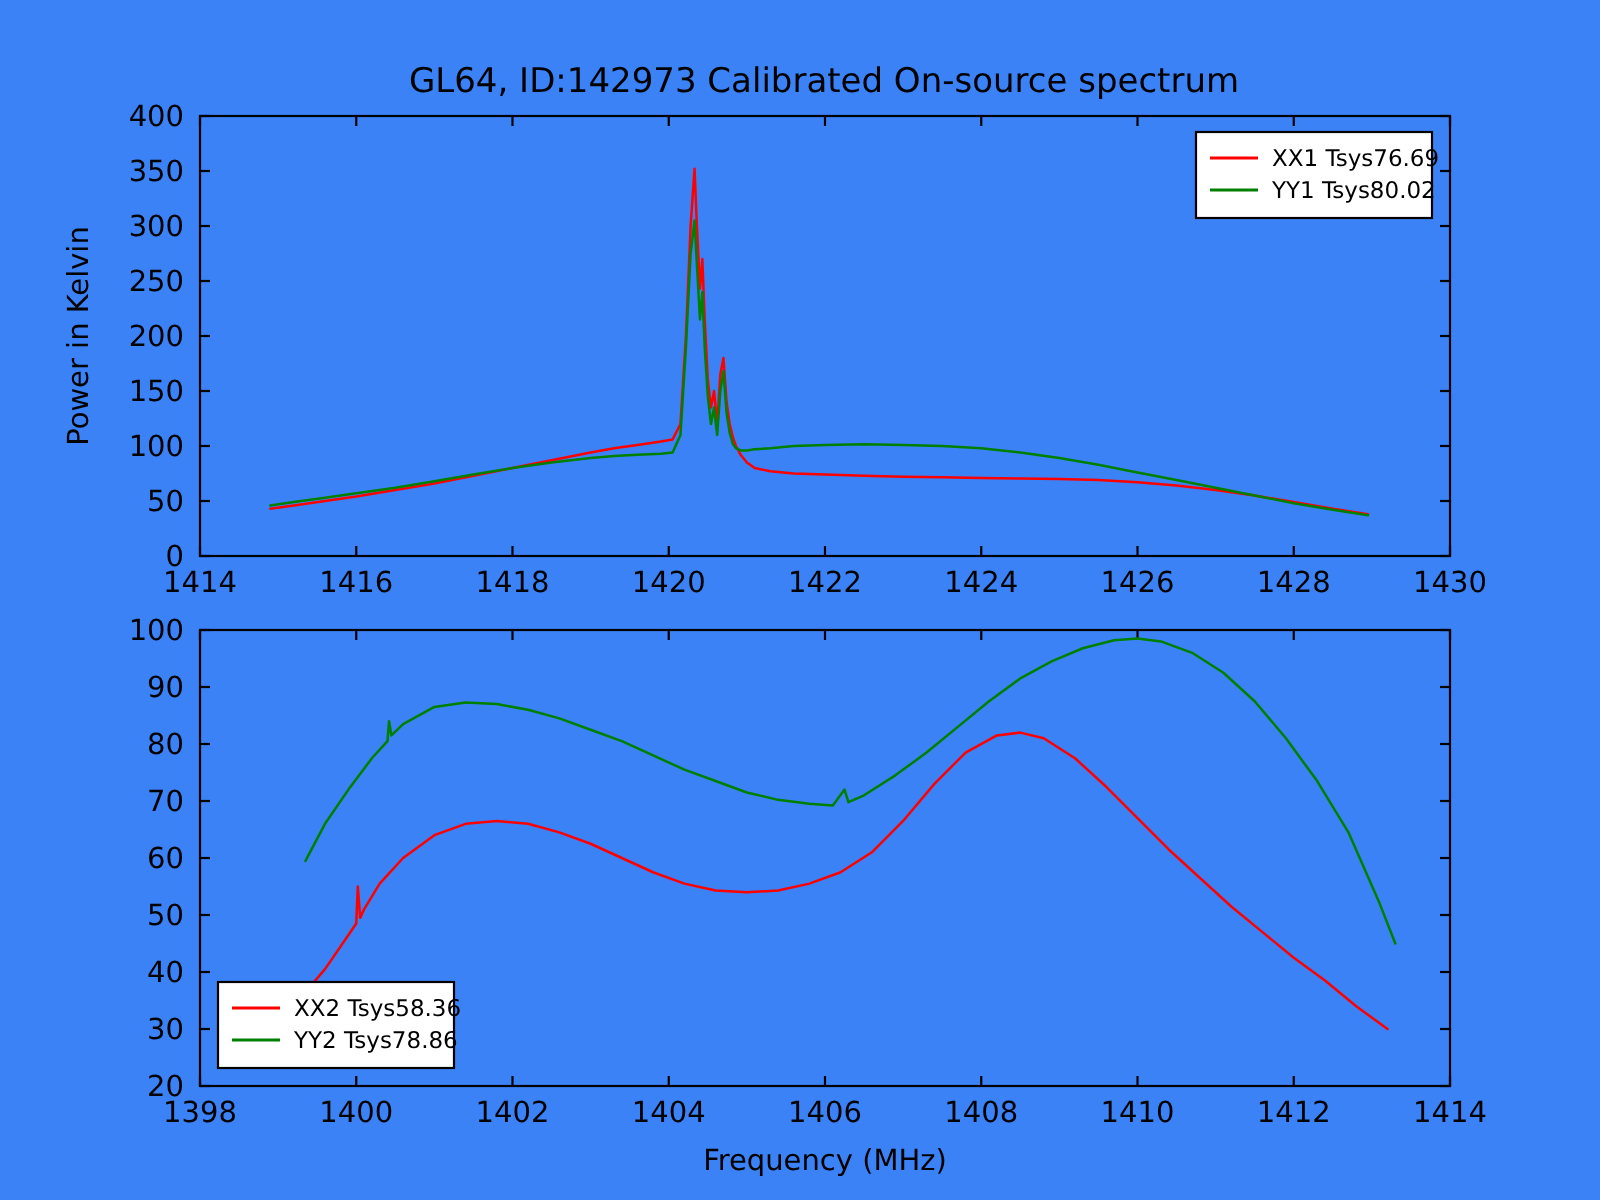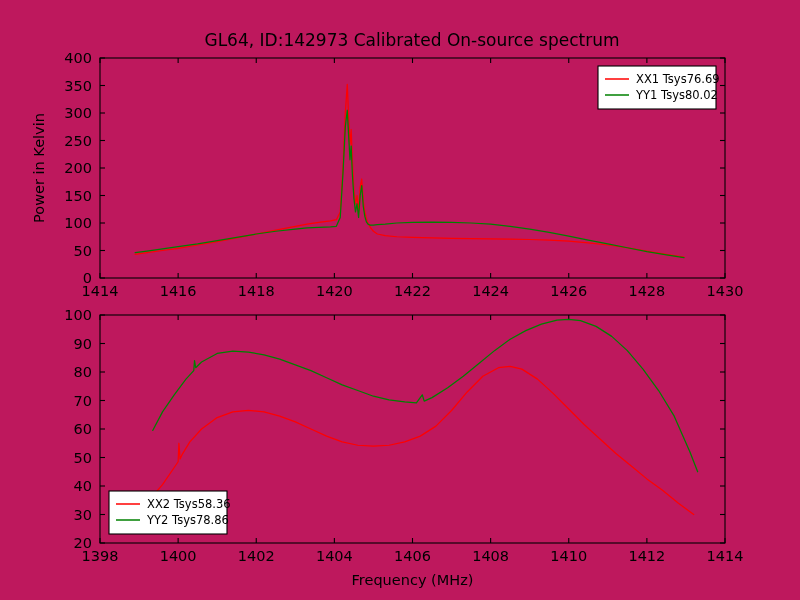--- a/index.html
+++ b/index.html
@@ -4,21 +4,21 @@
 <style>
   html, body {
     margin: 0; padding: 0;
     width: 800px; height: 600px;
     background: #ffffff;
     font-family: "DejaVu Sans", sans-serif;
   }
   #figure {
     position: relative;
     width: 800px; height: 600px;
-    background: #be185d;
+    background: #3b82f6;
     overflow: hidden;
   }
   svg { display: block; }
   .tick { stroke: #000000; stroke-width: 1.1; }
   .ticklabel { font-family: "DejaVu Sans", sans-serif; font-size: 14.5px; fill: #000000; }
   .axislabel { font-family: "DejaVu Sans", sans-serif; font-size: 14.5px; fill: #000000; }
   .title { font-family: "DejaVu Sans", sans-serif; font-size: 17px; fill: #000000; }
   .legend-box { fill: #ffffff; stroke: #000000; stroke-width: 1.1; }
   .legend-text { font-family: "DejaVu Sans", sans-serif; font-size: 11.5px; fill: #000000; }
   .series-line { fill: none; stroke-width: 1.25; stroke-linejoin: round; stroke-linecap: round; }

